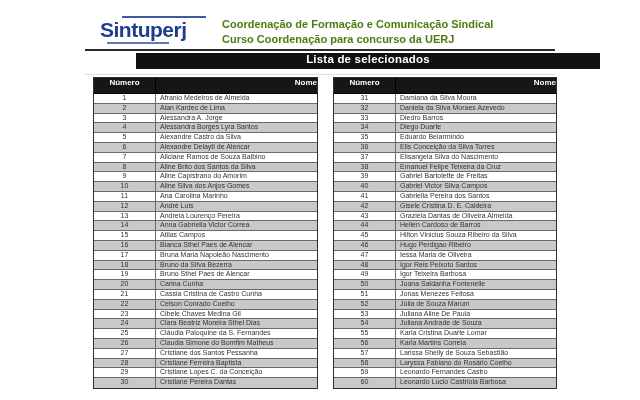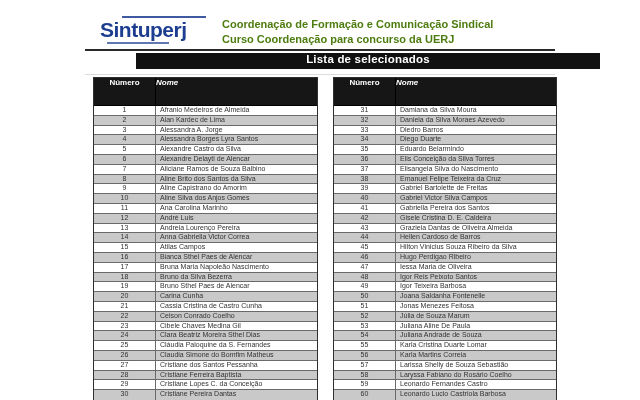--- a/index.html
+++ b/index.html
@@ -26,28 +26,28 @@
   .sub-rule { position: absolute; left: 85px; top: 74px; width: 470px; height: 1px; background: #dcdcdc; }
 
   
   .table { position: absolute; top: 77px; border: 1px solid #2f2f2f; background: #fff; }
   .table-left  { left: 93px;  width: 225px; }
   .table-right { left: 333px; width: 224px; }
 
   .trow { display: flex; height: 9.8px; border-bottom: 1px solid #6a6a6a; }
   .trow:last-child { border-bottom: none; }
   .trow.alt { background: #c9c9c9; }
-  .thead { height: 28px; background: #161616; border-bottom: 1px solid #000; }
+  .thead { height: 16px; background: #161616; border-bottom: 1px solid #000; }
 
   .cell { overflow: hidden; white-space: nowrap; }
   .cell.num  { width: 62px; text-align: center; border-right: 1px solid #6a6a6a; font-size: 7px; line-height: 8.6px; color: #333; }
   .cell.name { flex: 1; padding-left: 4px; font-size: 7px; line-height: 8.6px; color: #333; }
   .thead .cell { color: #ffffff; font-weight: bold; font-size: 8px; line-height: 10.5px; }
   .thead .cell.num { border-right: 1px solid #000; }
-  .thead .cell.name { text-align: left; padding-left: 0; font-style: italic; }
+  .thead .cell.name { text-align: right; padding-left: 0; }
 </style>
 </head>
 <body>
 
 <div class="page">
 
   <div class="logo-block">
     <div class="logo-rule-top"></div>
     <div class="logo-text">Sintuperj</div>
     <div class="logo-rule-bottom"></div>

